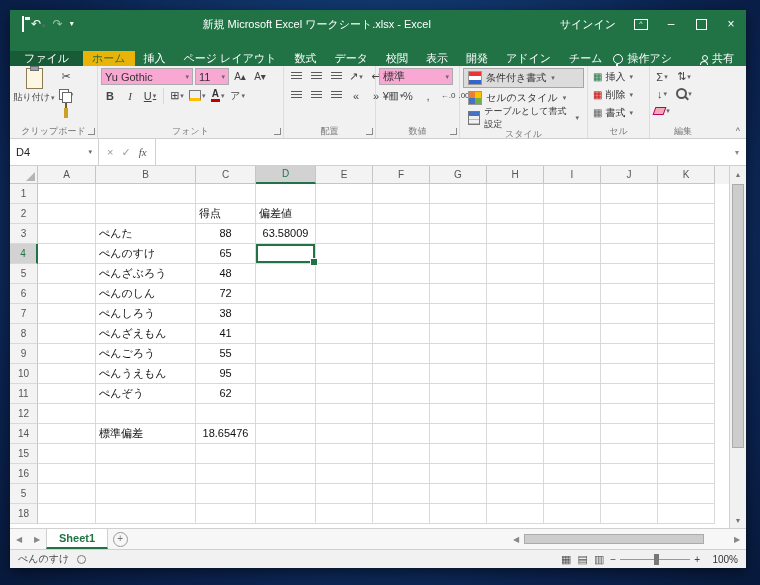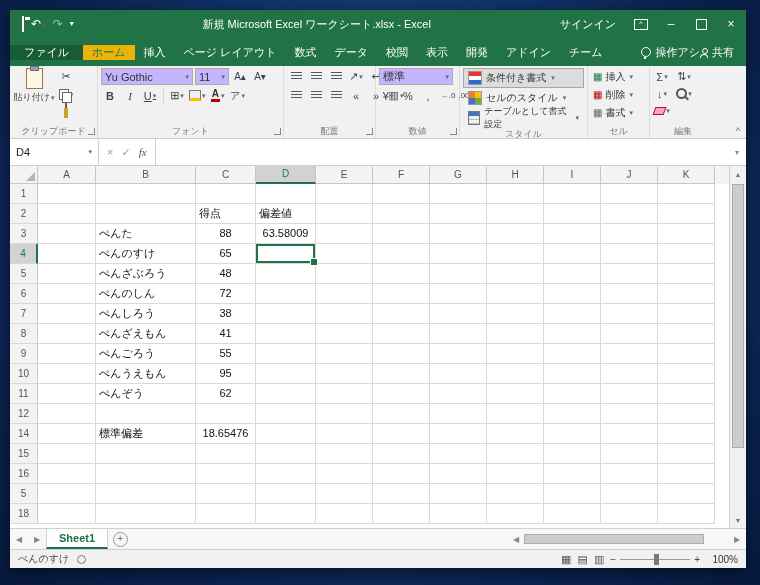--- a/index.html
+++ b/index.html
@@ -18,44 +18,44 @@
   .qbtn{color:#fff;font-size:12px;line-height:1;cursor:default;}
   .dim{opacity:.55;}
   .tb-title{flex:1;text-align:center;font-size:11px;white-space:nowrap;overflow:hidden;}
   .signin{font-size:11px;margin:0 10px;}
   .wbtns{display:flex;align-items:center;height:100%;}
   .wb{width:30px;height:100%;display:flex;align-items:center;justify-content:center;font-size:12px;color:#fff;}
   .i-ropts{width:12px;height:9px;border:1px solid #fff;font-size:7px;line-height:8px;text-align:center;}
   .i-maxi{width:9px;height:9px;border:1px solid #fff;}
 
   
-  .tabs{height:28px;background:#217346;display:flex;align-items:center;color:#fff;flex:none;}
+  .tabs{height:28px;background:#217346;display:flex;align-items:flex-end;color:#fff;flex:none;}
   .ftab{background:#185c37;padding:0 14px;display:flex;align-items:center;}
   .tab{padding:0 9px;display:flex;align-items:center;font-size:11px;white-space:nowrap;}
   .tab.active{background:#eab308;color:#217346;}
-  .tabs-right{margin-left:auto;display:flex;align-items:center;gap:0;padding-right:12px;}
+  .tabs-right{margin-left:auto;display:flex;align-items:center;gap:28px;padding-right:12px;}
   .assist,.share{display:flex;align-items:center;gap:4px;font-size:11px;}
   .i-bulb{width:8px;height:8px;border:1px solid #fff;border-radius:50%;position:relative;}
   .i-bulb:after{content:"";position:absolute;left:2px;bottom:-3px;width:2px;height:2px;background:#fff;}
   .i-person{width:8px;height:8px;position:relative;}
   .i-person:before{content:"";position:absolute;left:2px;top:0;width:4px;height:4px;border:1px solid #fff;border-radius:50%;}
   .i-person:after{content:"";position:absolute;left:0;bottom:-2px;width:6px;height:3px;border:1px solid #fff;border-bottom:none;border-radius:4px 4px 0 0;}
 
   
   .ribbon{height:72px;background:#f1f1f1;border-bottom:1px solid #d2d0ce;display:flex;flex:none;position:relative;}
   .rg{position:relative;display:flex;flex-direction:column;border-right:1px solid #dcdcdc;padding:2px 3px 0;box-sizing:border-box;}
   .rg-c{flex:1;display:flex;}
   .rg-l{height:13px;font-size:9px;color:#777;text-align:center;line-height:12px;}
   .launcher{position:absolute;right:2px;bottom:3px;width:6px;height:6px;border-right:1px solid #888;border-bottom:1px solid #888;}
   .vcol{display:flex;flex-direction:column;gap:2px;}
   .hrow{display:flex;align-items:center;gap:2px;}
   .rbtn{height:17px;min-width:16px;display:inline-flex;align-items:center;justify-content:center;
         font-size:11px;color:#444;padding:0 1px;}
   .dd{font-size:7px;color:#666;margin-left:1px;}
-  .combo{background:#c4b5fd;border:1px solid #ababab;height:17px;display:flex;align-items:center;
+  .combo{background:#f9a8d4;border:1px solid #ababab;height:17px;display:flex;align-items:center;
          font-size:11px;color:#333;padding:0 3px;box-sizing:border-box;}
   .combo .dd{margin-left:auto;}
   
   .paste{width:42px;display:flex;flex-direction:column;align-items:center;gap:2px;}
   .i-clip{width:15px;height:19px;background:#fdf6e3;border:1px solid #8a7b52;position:relative;}
   .i-clip:after{content:"";position:absolute;left:3px;top:-3px;width:7px;height:3px;background:#9aa0a6;border:1px solid #6b6f73;}
   .plabel{font-size:9px;color:#444;display:flex;align-items:center;}
   .clipmini{display:flex;flex-direction:column;gap:1px;margin-left:2px;}
   .i-copy{width:8px;height:9px;border:1px solid #666;position:relative;background:#fff;}
   .i-copy:after{content:"";position:absolute;left:2px;top:2px;width:8px;height:9px;border:1px solid #666;background:#fff;}

